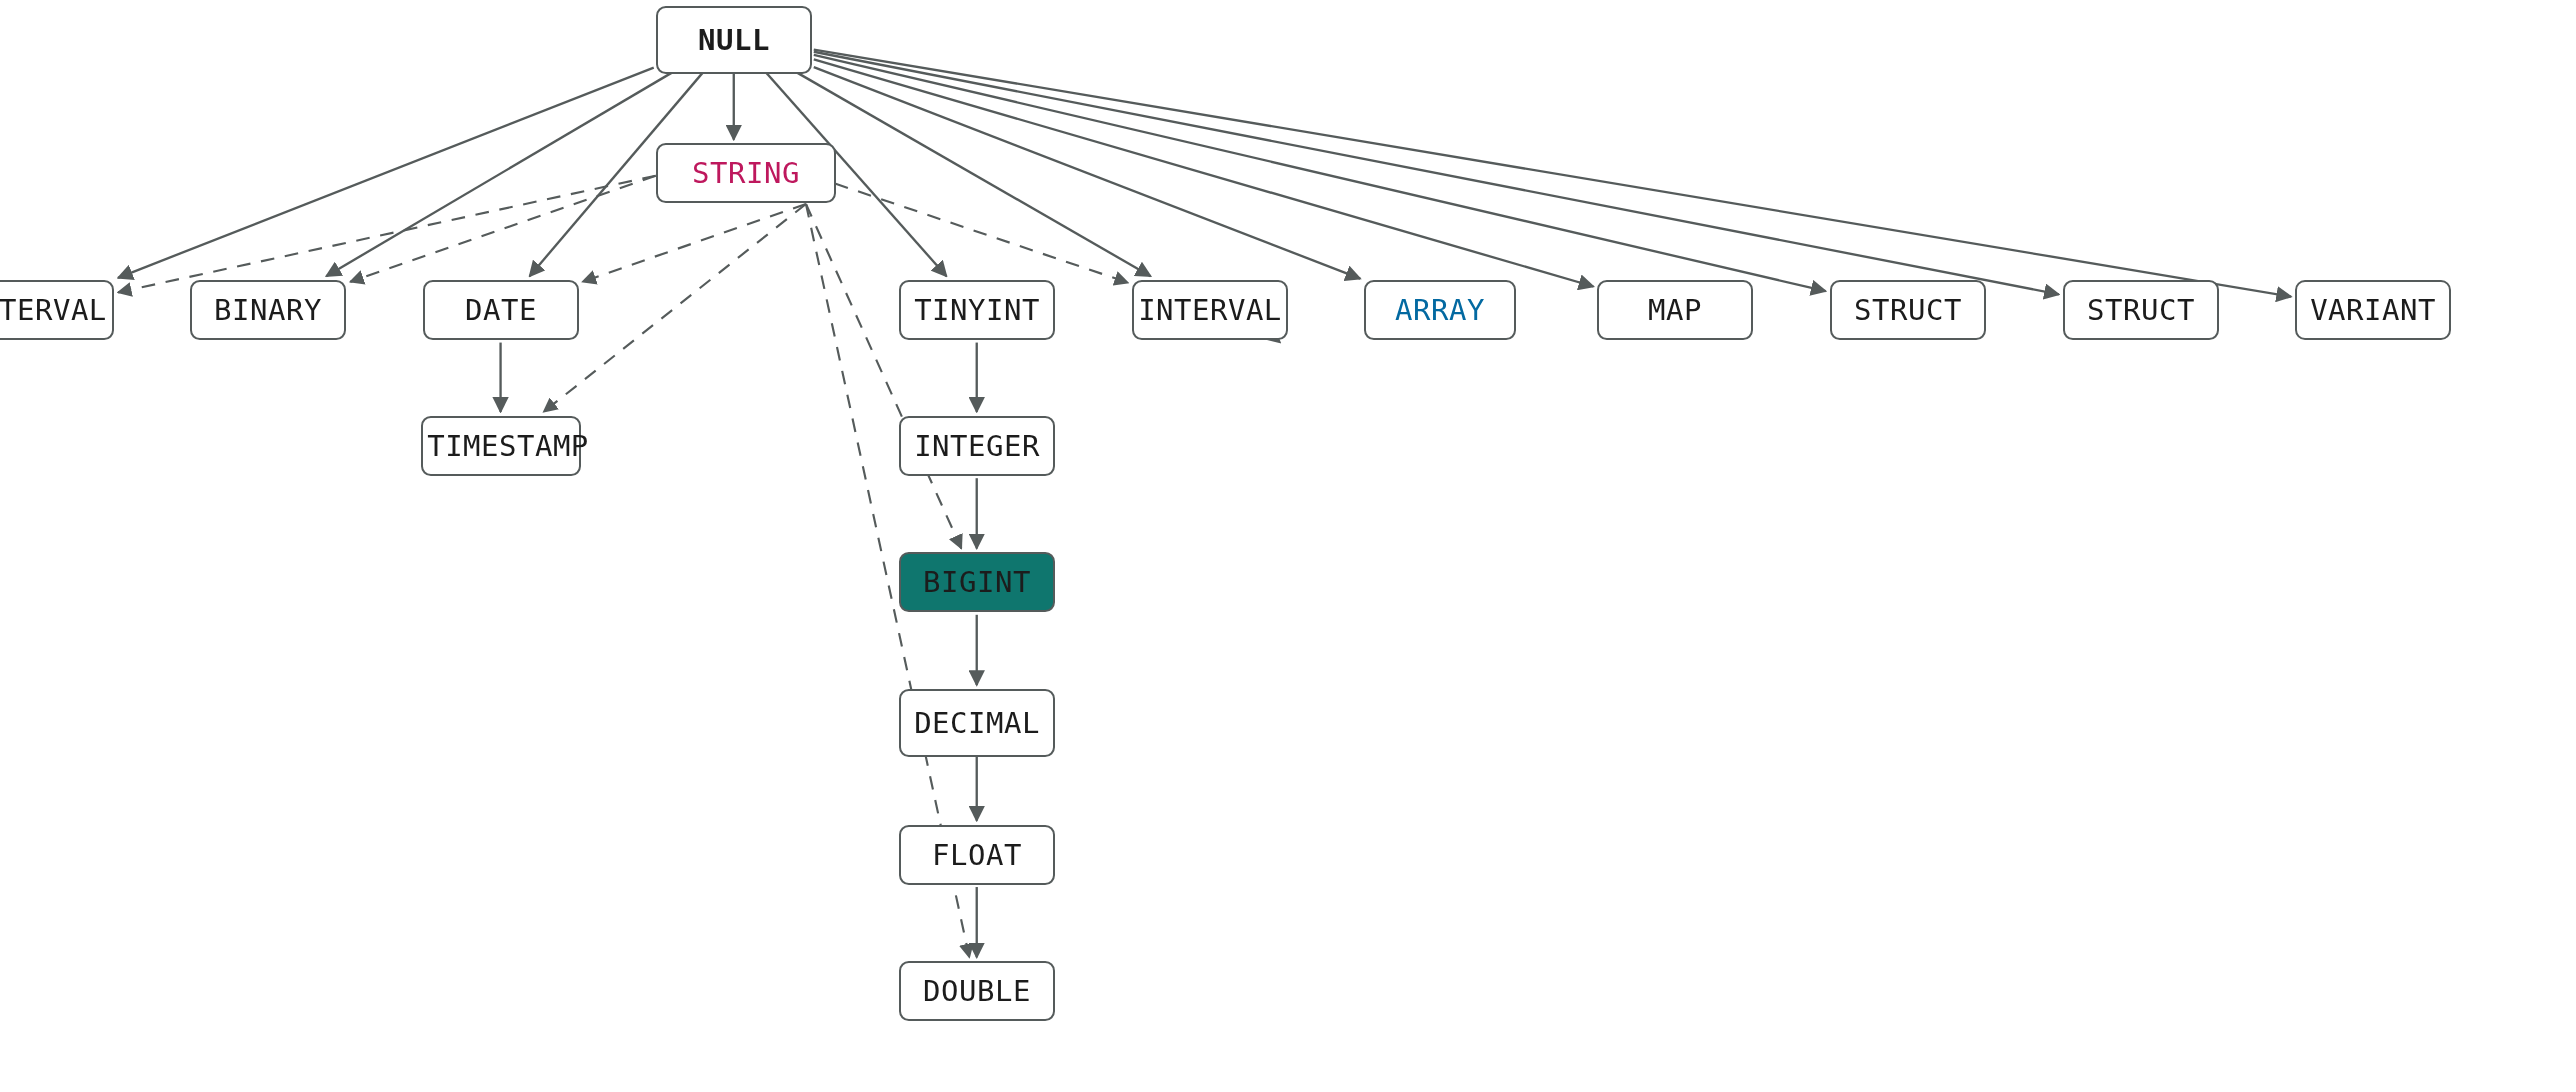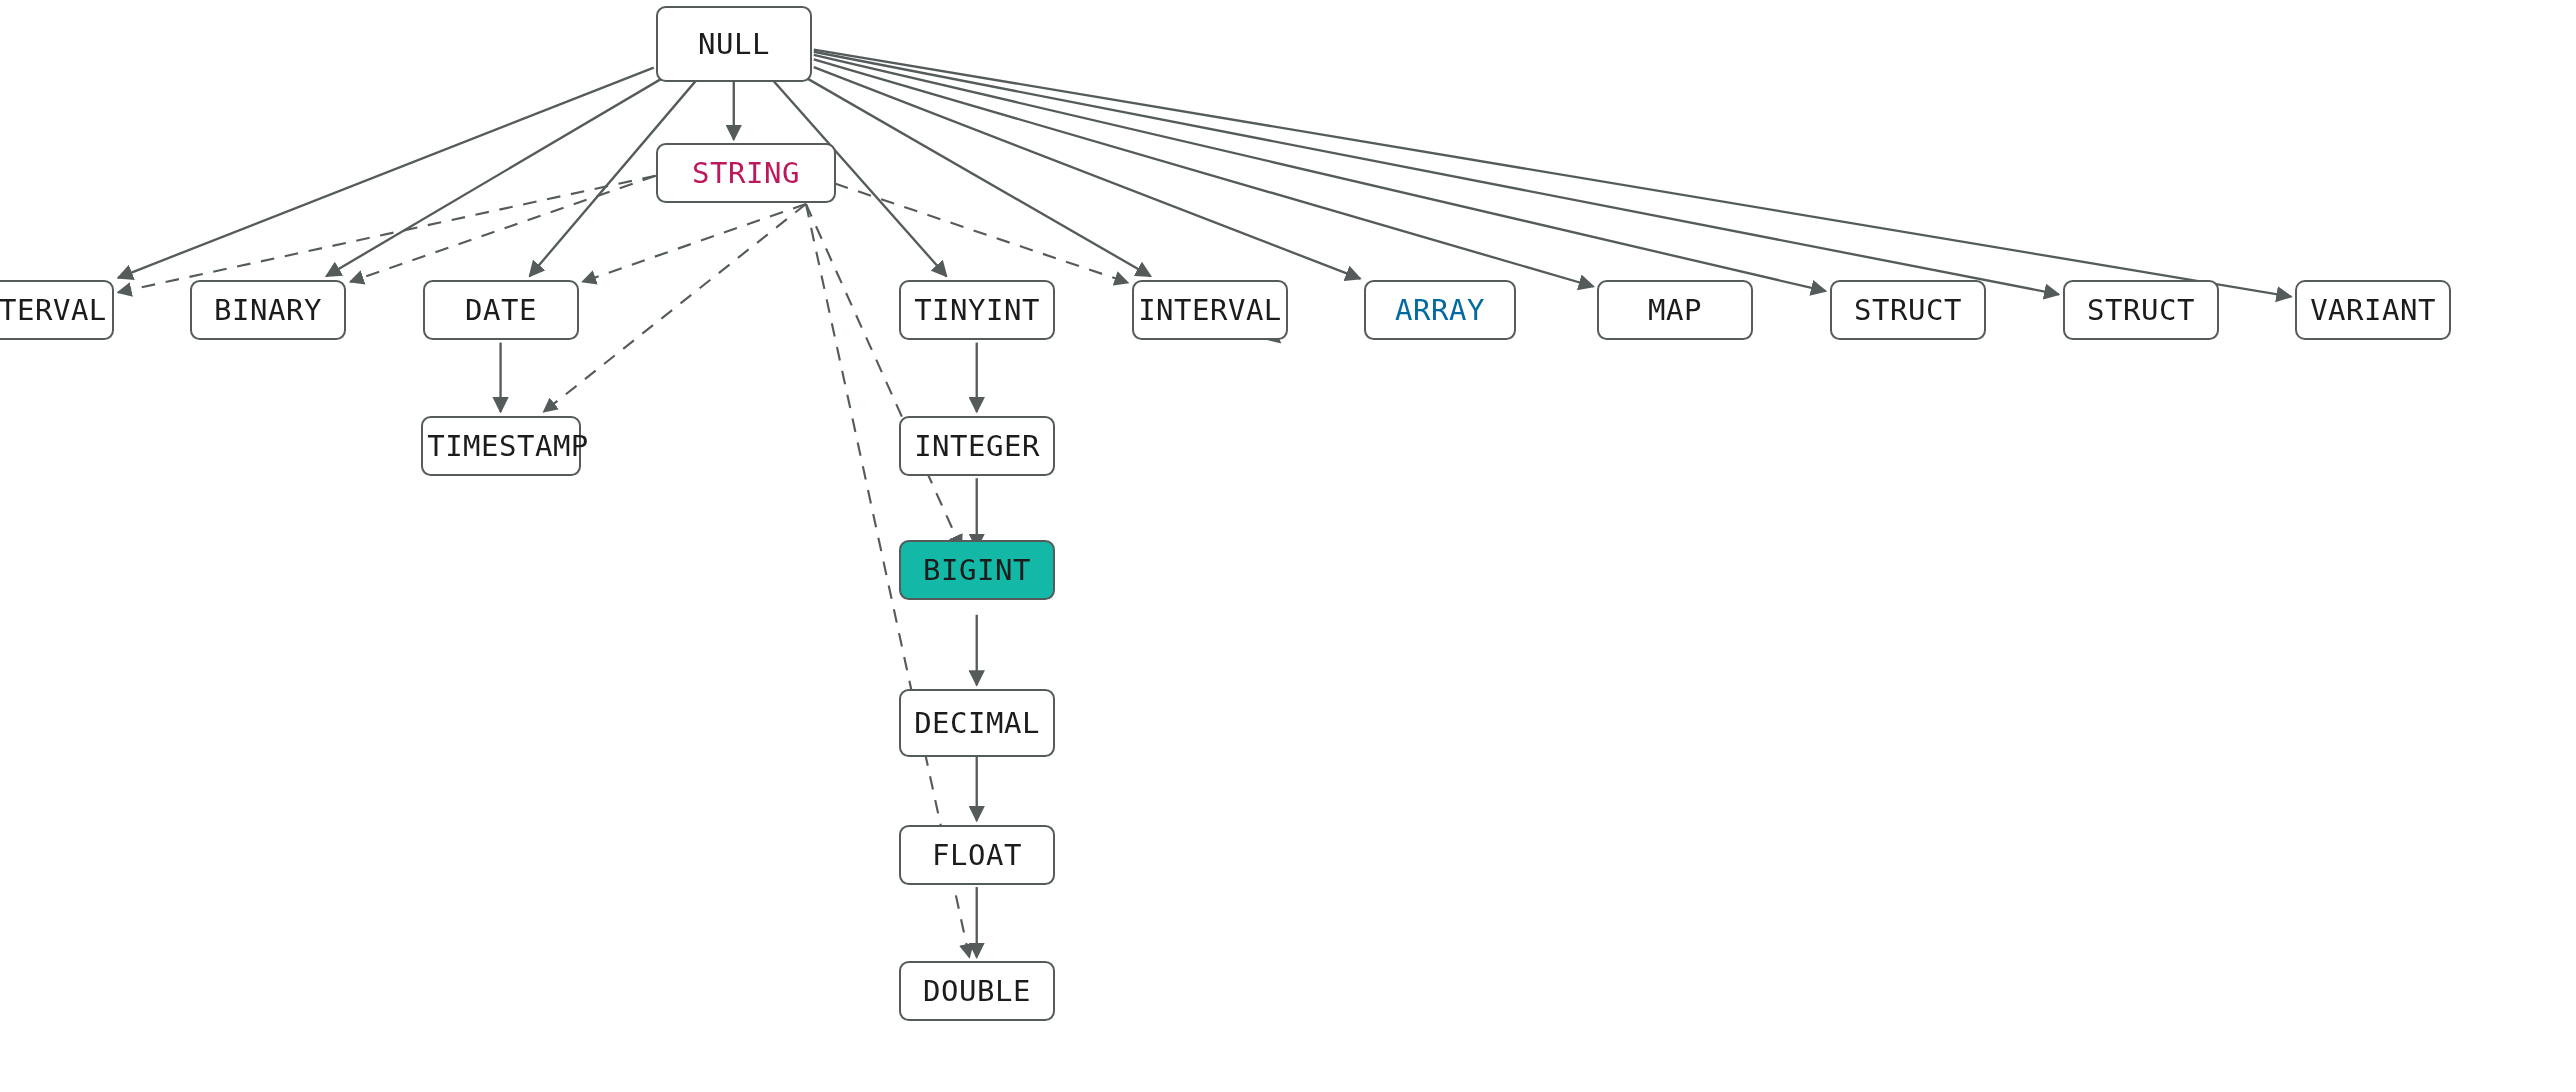--- a/index.html
+++ b/index.html
@@ -71,33 +71,33 @@
         <line x1="672" y1="180" x2="359" y2="288.8010075566751" stroke="#555b5b" stroke-width="2.2" stroke-dasharray="14 11" marker-end="url(#arrow)"></line>
         <line x1="826" y1="209" x2="597" y2="288.7476038338658" stroke="#555b5b" stroke-width="2.2" stroke-dasharray="14 11" marker-end="url(#arrow)"></line>
         <line x1="826" y1="209" x2="557.1733870967741" y2="422" stroke="#555b5b" stroke-width="2.2" stroke-dasharray="14 11" marker-end="url(#arrow)"></line>
         <line x1="832" y1="180" x2="1156" y2="289.5882352941176" stroke="#555b5b" stroke-width="2.2" stroke-dasharray="14 11" marker-end="url(#arrow)"></line>
         <line x1="826" y1="209" x2="985.2139175257732" y2="562" stroke="#555b5b" stroke-width="2.2" stroke-dasharray="14 11" marker-end="url(#arrow)"></line>
         <line x1="826" y1="209" x2="993.4101610904585" y2="981" stroke="#555b5b" stroke-width="2.2" stroke-dasharray="14 11" marker-end="url(#arrow)"></line>
         <line x1="1240" y1="290" x2="1312" y2="351" stroke="#555b5b" stroke-width="2.2" stroke-dasharray="14 11" marker-end="url(#arrow)"></line>
       </g>
   </svg>
   <div id="nodes-group">
-      <div class="node" style="left: 656px; top: 5.9px; width: 156px; height: 76px; border-color: rgb(85, 91, 91); background: rgb(255, 255, 255); color: rgb(28, 28, 28);">NULL</div>
+      <div class="node" style="left: 656px; top: 5.9px; width: 156px; height: 68px; border-color: rgb(85, 91, 91); background: rgb(255, 255, 255); color: rgb(28, 28, 28); font-weight: bold;">NULL</div>
       <div class="node" style="left: 656px; top: 143px; width: 180px; height: 60px; border-color: rgb(85, 91, 91); background: rgb(255, 255, 255); color: #be185d;">STRING</div>
       <div class="node" style="left: -44px; top: 280px; width: 158px; height: 60px; border-color: rgb(85, 91, 91); background: rgb(255, 255, 255); color: rgb(28, 28, 28);">INTERVAL</div>
       <div class="node" style="left: 190px; top: 280px; width: 156px; height: 60px; border-color: rgb(85, 91, 91); background: rgb(255, 255, 255); color: rgb(28, 28, 28);">BINARY</div>
       <div class="node" style="left: 423px; top: 280px; width: 156px; height: 60px; border-color: rgb(85, 91, 91); background: rgb(255, 255, 255); color: rgb(28, 28, 28);">DATE</div>
       <div class="node" style="left: 899px; top: 280px; width: 156px; height: 60px; border-color: rgb(85, 91, 91); background: rgb(255, 255, 255); color: rgb(28, 28, 28); text-align: right;">TINYINT</div>
       <div class="node" style="left: 1132px; top: 280px; width: 156px; height: 60px; border-color: rgb(85, 91, 91); background: rgb(255, 255, 255); color: rgb(28, 28, 28);">INTERVAL</div>
       <div class="node" style="left: 1364px; top: 280px; width: 152px; height: 60px; border-color: rgb(85, 91, 91); background: rgb(255, 255, 255); color: #0369a1;">ARRAY</div>
       <div class="node" style="left: 1597px; top: 280px; width: 156px; height: 60px; border-color: rgb(85, 91, 91); background: rgb(255, 255, 255); color: rgb(28, 28, 28);">MAP</div>
       <div class="node" style="left: 1830px; top: 280px; width: 156px; height: 60px; border-color: rgb(85, 91, 91); background: rgb(255, 255, 255); color: rgb(28, 28, 28);">STRUCT</div>
       <div class="node" style="left: 2063px; top: 280px; width: 156px; height: 60px; border-color: rgb(85, 91, 91); background: rgb(255, 255, 255); color: rgb(28, 28, 28);">STRUCT</div>
       <div class="node" style="left: 2295px; top: 280px; width: 156px; height: 60px; border-color: rgb(85, 91, 91); background: rgb(255, 255, 255); color: rgb(28, 28, 28); border-radius: 10px;">VARIANT</div>
       <div class="node" style="left: 421px; top: 416px; width: 160px; height: 60px; border-color: rgb(85, 91, 91); background: rgb(255, 255, 255); color: rgb(28, 28, 28); padding-left: 14px;">TIMESTAMP</div>
       <div class="node" style="left: 899px; top: 416px; width: 156px; height: 60px; border-color: rgb(85, 91, 91); background: rgb(255, 255, 255); color: rgb(28, 28, 28);">INTEGER</div>
-      <div class="node" style="left: 899px; top: 540px; width: 156px; height: 60px; border-color: rgb(85, 91, 91); background: #14b8a6; color: rgb(28, 28, 28);">BIGINT</div>
+      <div class="node" style="left: 899px; top: 552px; width: 156px; height: 60px; border-color: rgb(85, 91, 91); background: #0f766e; color: rgb(28, 28, 28);">BIGINT</div>
       <div class="node" style="left: 899px; top: 689px; width: 156px; height: 68px; border-color: rgb(85, 91, 91); background: rgb(255, 255, 255); color: rgb(28, 28, 28);">DECIMAL</div>
       <div class="node" style="left: 899px; top: 825px; width: 156px; height: 60px; border-color: rgb(85, 91, 91); background: rgb(255, 255, 255); color: rgb(28, 28, 28);">FLOAT</div>
       <div class="node" style="left: 899px; top: 961px; width: 156px; height: 60px; border-color: rgb(85, 91, 91); background: rgb(255, 255, 255); color: rgb(28, 28, 28);">DOUBLE</div>
     </div>
 </div>
 
 
 </body></html>

